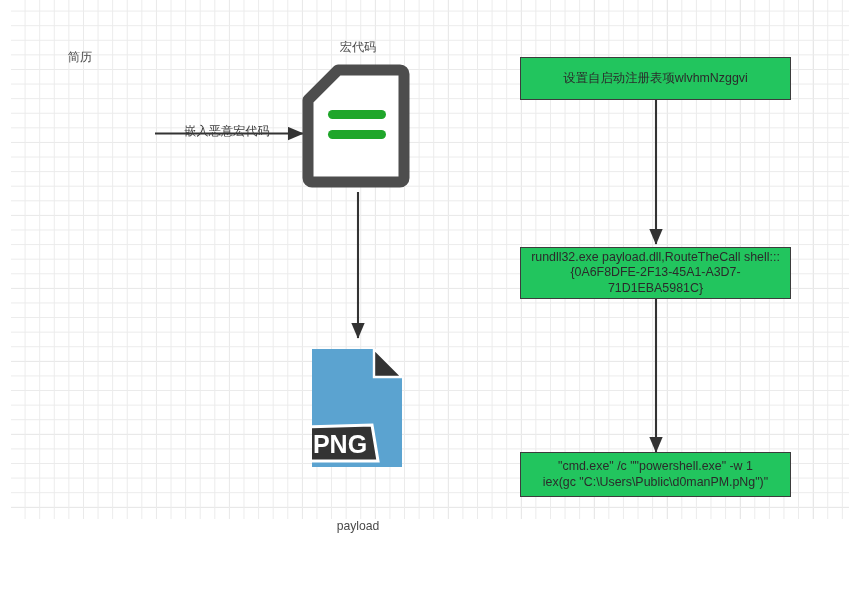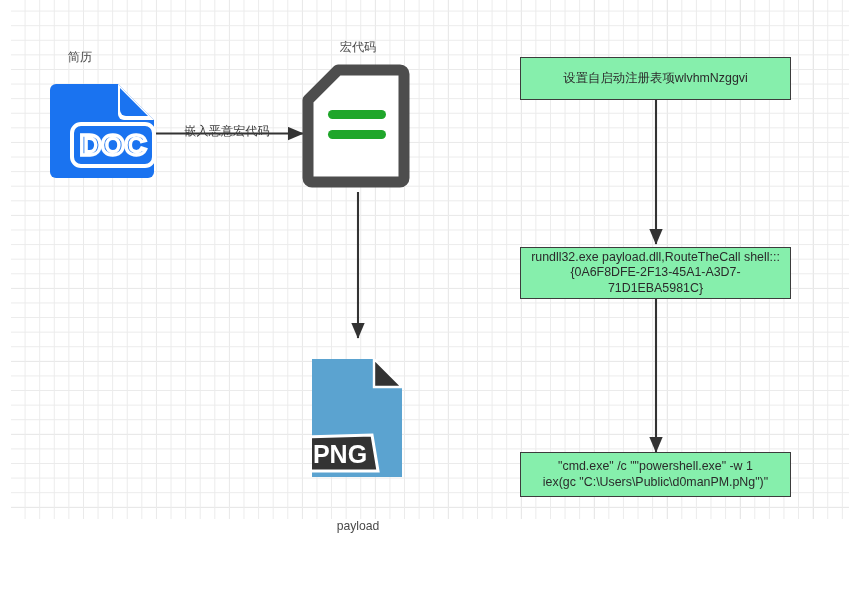--- a/index.html
+++ b/index.html
@@ -44,21 +44,21 @@
     background-position: -1px -4px, -1px -4px, -1px -4px, -1px -4px;
   }
 
   .node {
     position: absolute;
   }
 
   
   .textbox {
     box-sizing: border-box;
-    background: #86efac;
+    background: #22c55e;
     border: 1.6px solid #3c3c3c;
     display: flex;
     align-items: center;
     justify-content: center;
     text-align: center;
     color: #2b2b2b;
     font-size: 12.4px;
     line-height: 15.5px;
     padding: 2px 6px;
     white-space: pre-line;
@@ -127,46 +127,34 @@
       <line x1="656" y1="100" x2="656" y2="244" stroke="#333333" stroke-width="2.1" marker-end="url(#arrowhead)"></line>
     </g>
 
     <g>
       <line x1="656" y1="299" x2="656" y2="452" stroke="#333333" stroke-width="2.1" marker-end="url(#arrowhead)"></line>
     </g>
   </svg>
 
   <div class="caption" style="left:30px; top:50px; width:100px;">简历</div>
 
-  <div class="doc-icon" style="left:44px; top:84px; width:112px; height:100px;">
-    <svg width="112" height="100" viewBox="0 0 112 100">
-
-      <path d="M6,6 a6,6 0 0 1 6,-6 L74,0 L110,36 L110,88 a6,6 0 0 1 -6,6 L12,94 a6,6 0 0 1 -6,-6 Z" fill="#1a73f0"></path>
-
-      <path d="M74,0 L110,36 L80,36 a6,6 0 0 1 -6,-6 Z" fill="#ffffff"></path>
-      <path d="M76,4 L104,32 L82,32 a6,6 0 0 1 -6,-6 Z" fill="#1a73f0"></path>
-
-      <rect x="28" y="40" width="82" height="42" rx="9" ry="9" fill="#1a73f0" stroke="#ffffff" stroke-width="4"></rect>
-      <text x="69" y="71" text-anchor="middle" font-family="Liberation Sans, sans-serif" font-size="30" font-weight="bold" fill="none" stroke="#ffffff" stroke-width="3.4">DOC</text>
-    </svg>
-  </div>
 
   <div class="caption" style="left:308px; top:40px; width:100px;">宏代码</div>
 
   <div class="macro-icon" style="left:302px; top:64px; width:110px; height:128px;">
     <svg width="110" height="128" viewBox="0 0 110 128">
 
       <path d="M36,6 L98,6 a4,4 0 0 1 4,4 L102,114 a4,4 0 0 1 -4,4 L10,118 a4,4 0 0 1 -4,-4 L6,36 Z" fill="#ffffff" stroke="#4d4d4d" stroke-width="11" stroke-linejoin="round"></path>
 
       <rect x="26" y="46" width="58" height="9" rx="4.5" fill="#1fa62a"></rect>
       <rect x="26" y="66" width="58" height="9" rx="4.5" fill="#1fa62a"></rect>
     </svg>
   </div>
 
-  <div class="png-icon" style="left:312px; top:359px; width:90px; height:118px;">
+  <div class="png-icon" style="left:312px; top:349px; width:90px; height:118px;">
     <svg width="90" height="118" viewBox="0 0 90 118">
 
       <path d="M0,0 L62,0 L90,28 L90,118 L0,118 Z" fill="#5ba3d0"></path>
 
       <path d="M62,0 L90,28 L62,28 Z" fill="#333333"></path>
       <path d="M62,0 L90,28 L62,28 Z" fill="none" stroke="#ffffff" stroke-width="2.4"></path>
 
       <path d="M-6,78 L60,76 L66,112 L-6,112 Z" fill="#333333" stroke="#ffffff" stroke-width="3"></path>
       <text x="28" y="104" text-anchor="middle" font-family="Liberation Sans, sans-serif" font-size="25" font-weight="bold" fill="#ffffff">PNG</text>
     </svg>

